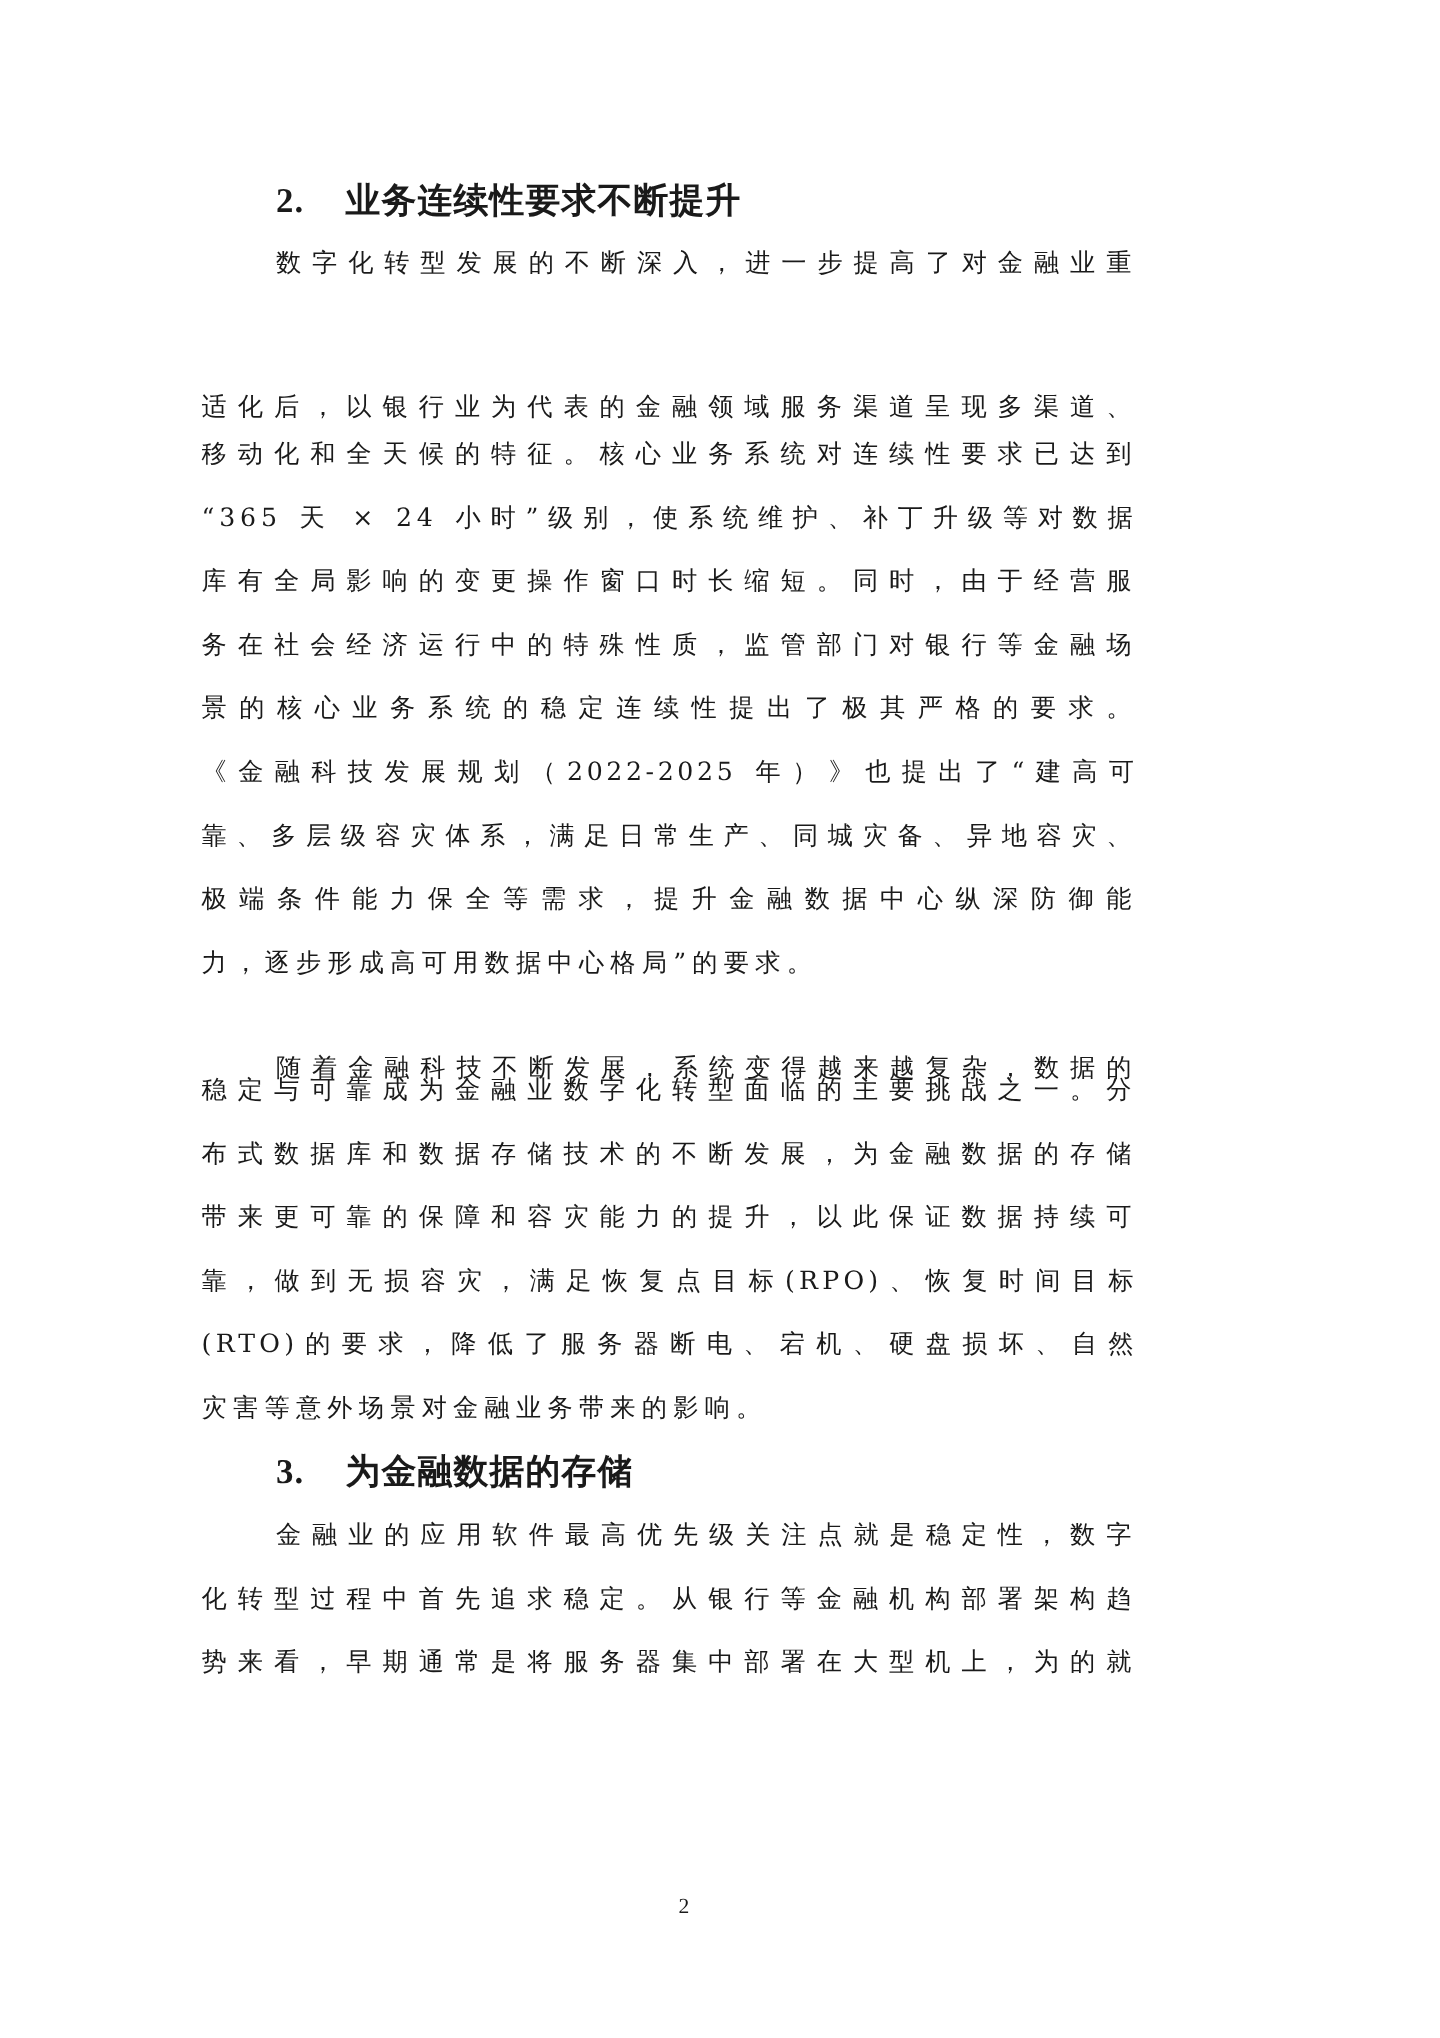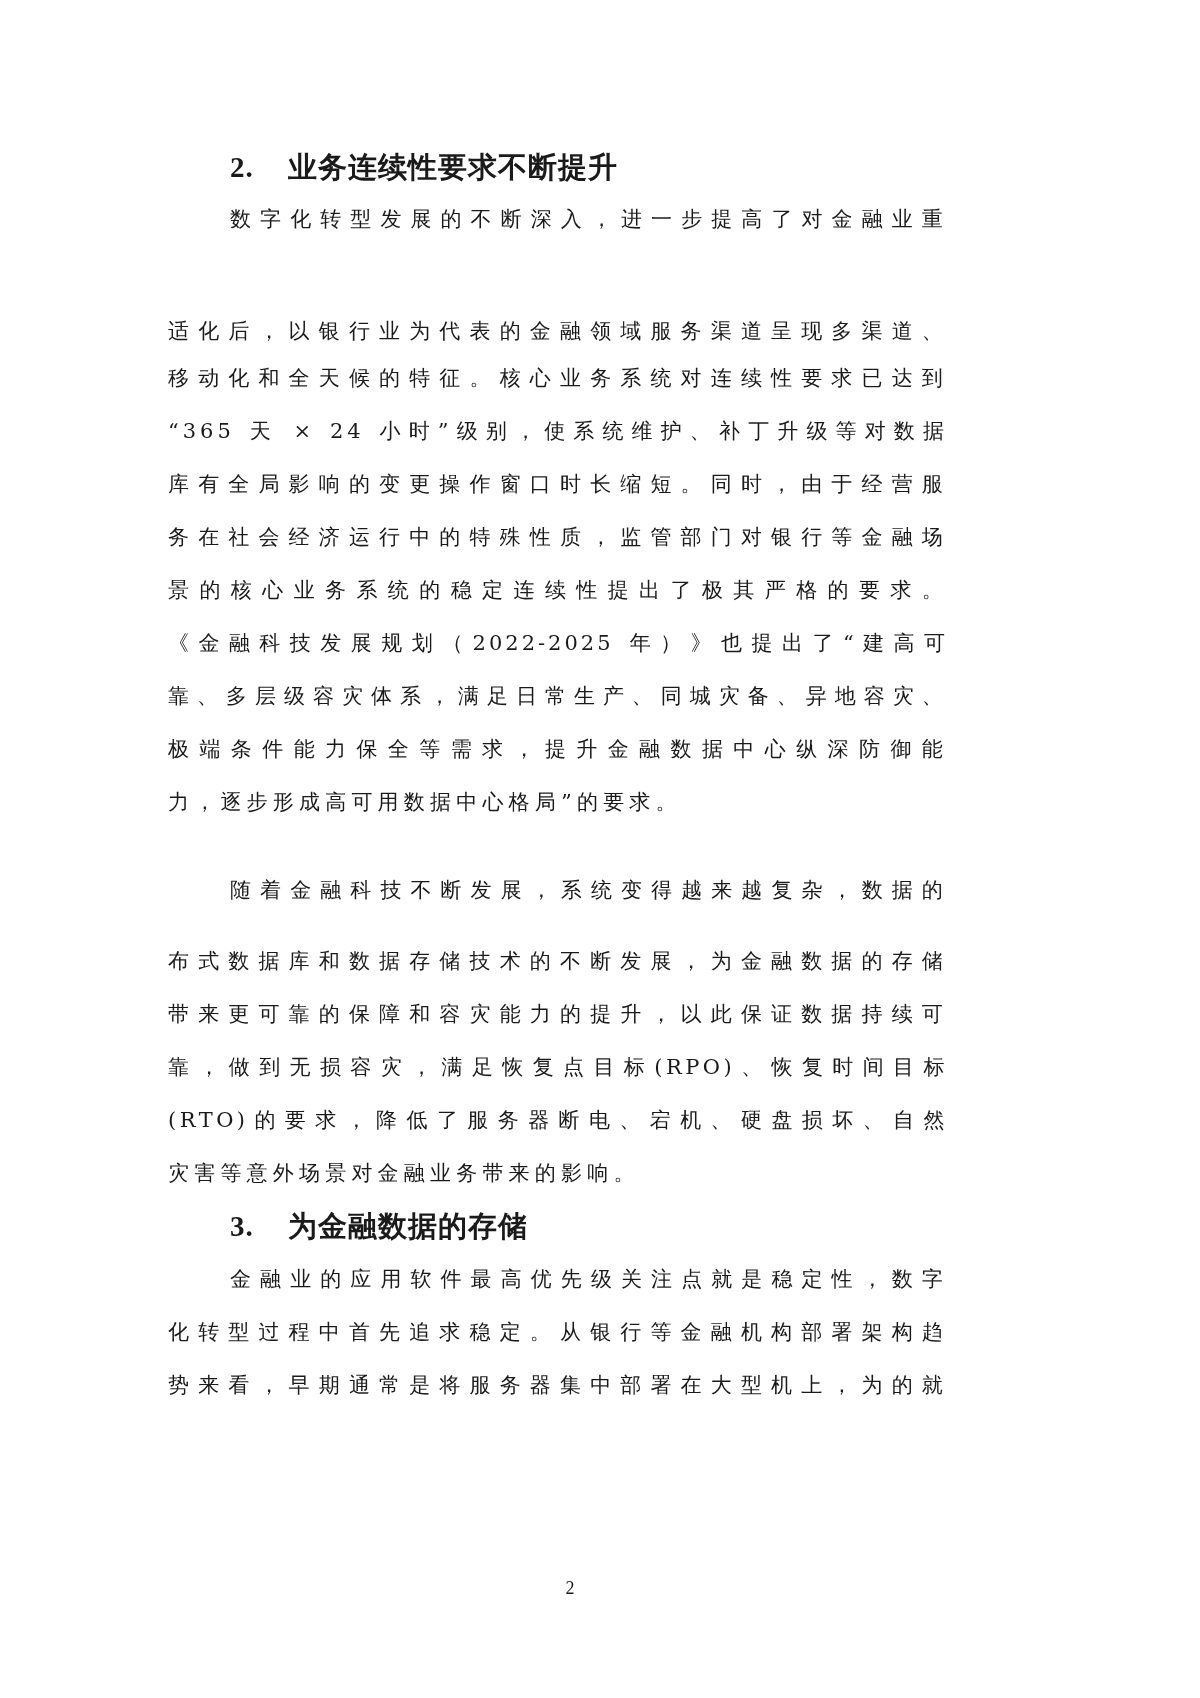--- a/index.html
+++ b/index.html
@@ -20,32 +20,33 @@
 </head>
 <body>
 
 <div class="page">
 
   <div class="heading" style="top:147px;">
     <span class="num">2.</span><span>业务连续性要求不断提升</span>
   </div>
 
   <div class="line indent" style="top:199px;">数字化转型发展的不断深入，进一步提高了对金融业重</div>
-  <div class="line" style="top:311px;">适化后，以银行业为代表的金融领域服务渠道呈现多渠道、</div>
+  <div class="line" style="top:322px;font-family:Liberation Mono, monospace;">适化后，以银行业为代表的金融领域服务渠道呈现多渠道、</div>
   <div class="line" style="top:358px;">移动化和全天候的特征。核心业务系统对连续性要求已达到</div>
   <div class="line" style="top:411px; letter-spacing:4px;">“365 天 × 24 小时”级别，使系统维护、补丁升级等对数据</div>
   <div class="line" style="top:464px;">库有全局影响的变更操作窗口时长缩短。同时，由于经营服</div>
   <div class="line" style="top:517px;">务在社会经济运行中的特殊性质，监管部门对银行等金融场</div>
   <div class="line" style="top:570px;">景的核心业务系统的稳定连续性提出了极其严格的要求。</div>
   <div class="line" style="top:623px; letter-spacing:3px;">《金融科技发展规划（2022-2025 年）》也提出了“建高可</div>
   <div class="line" style="top:676px;">靠、多层级容灾体系，满足日常生产、同城灾备、异地容灾、</div>
   <div class="line last" style="top:782px;">力，逐步形成高可用数据中心格局”的要求。</div>
   <div class="line" style="top:729px;">极端条件能力保全等需求，提升金融数据中心纵深防御能</div>
 
   <div class="line indent" style="top:870px;">随着金融科技不断发展，系统变得越来越复杂，数据的</div>
+  <div class="line" style="top:888px;">稳定与可靠成为金融业数字化转型面临的主要挑战之一。分</div>
   <div class="line" style="top:941px;">布式数据库和数据存储技术的不断发展，为金融数据的存储</div>
   <div class="line" style="top:994px;">带来更可靠的保障和容灾能力的提升，以此保证数据持续可</div>
   <div class="line" style="top:1047px; letter-spacing:3.5px;">靠，做到无损容灾，满足恢复点目标(RPO)、恢复时间目标</div>
   <div class="line" style="top:1100px; letter-spacing:3.5px;">(RTO)的要求，降低了服务器断电、宕机、硬盘损坏、自然</div>
   <div class="line last" style="top:1153px;">灾害等意外场景对金融业务带来的影响。</div>
 
   <div class="heading" style="top:1206px;">
     <span class="num">3.</span><span>为金融数据的存储</span>
   </div>
 

